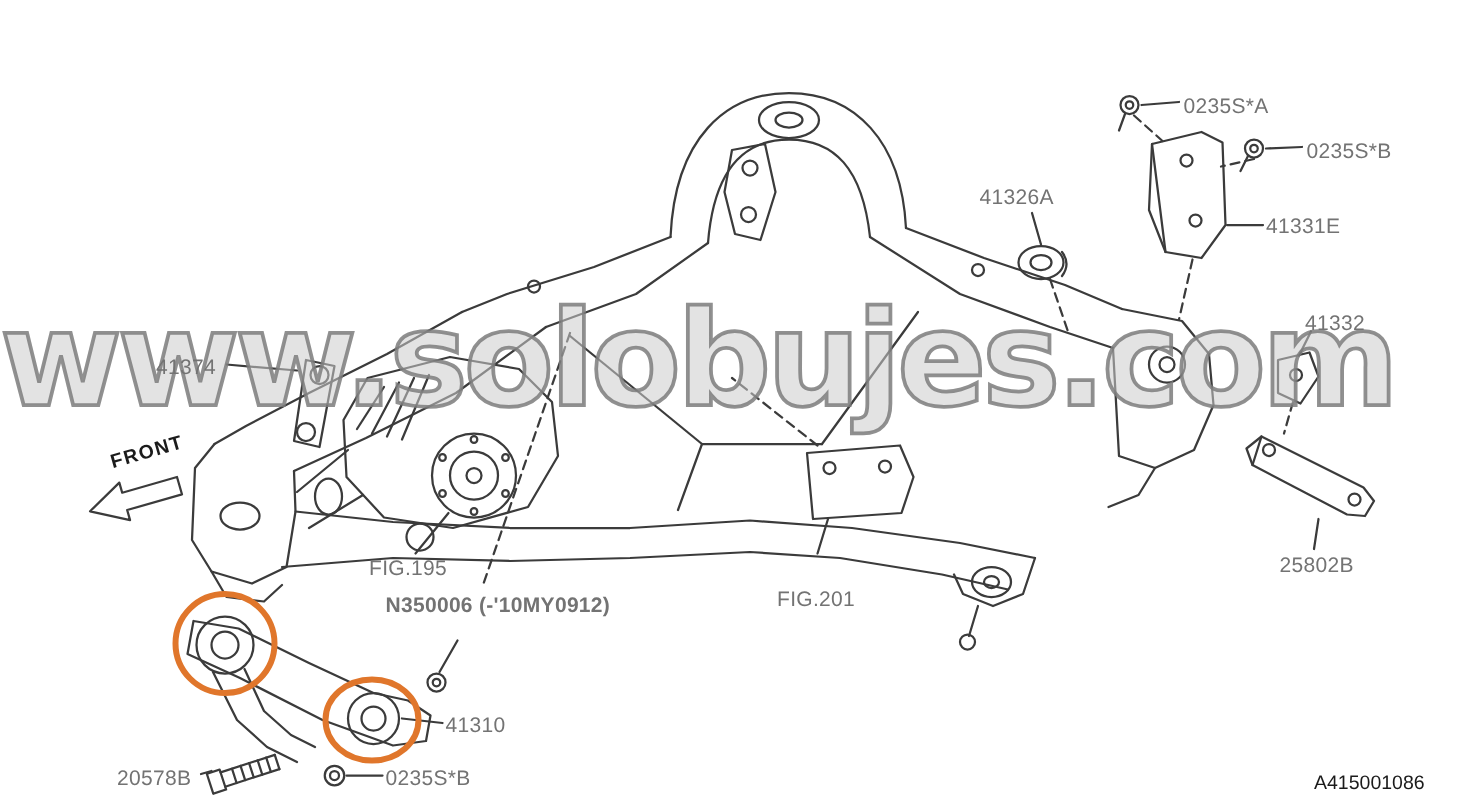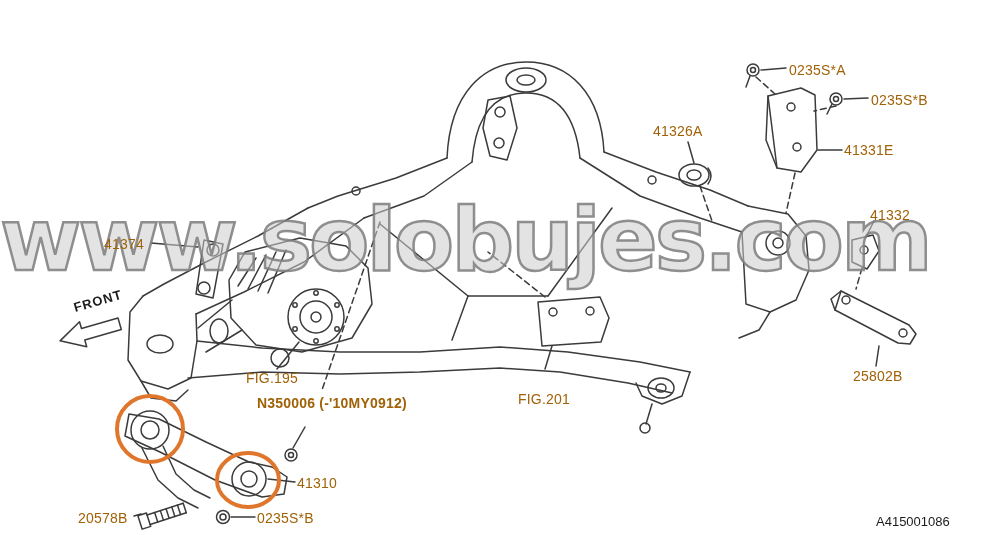--- a/index.html
+++ b/index.html
@@ -11,21 +11,21 @@
   svg.art{position:absolute;left:0;top:0;}
   .watermark{
     position:absolute;left:0;top:196px;width:846px;text-align:center;
     font-family:"DejaVu Sans",sans-serif;font-weight:bold;font-size:88px;
     letter-spacing:-3px;white-space:nowrap;line-height:1.0;
     color:rgba(204,204,204,0.55);
     -webkit-text-stroke:2.5px rgba(125,125,125,0.85);
     pointer-events:none;z-index:5;
   }
   .lbl{
-    position:absolute;font-size:14px;color:#a16207;letter-spacing:.2px;
+    position:absolute;font-size:14px;color:#737373;letter-spacing:.2px;
     white-space:nowrap;z-index:6;
   }
   .doc-id{position:absolute;left:876px;top:514px;font-size:13px;color:#1b1b1b;z-index:6;text-align:center;}
   .front-label{
     position:absolute;left:76px;top:300px;font-size:13px;font-weight:bold;
     color:#1b1b1b;transform:rotate(-16deg);transform-origin:left bottom;z-index:6;
     letter-spacing:1px;
   }
 </style>
 </head>

